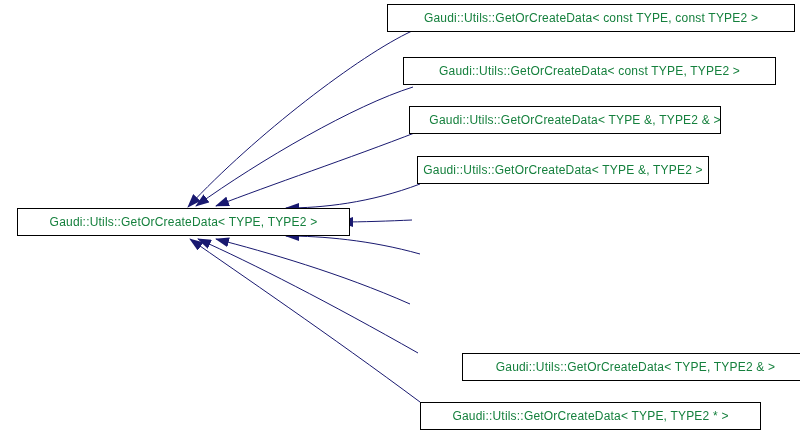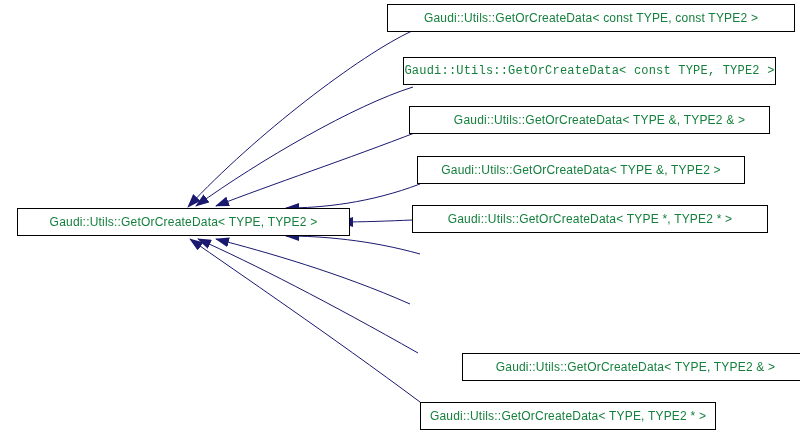--- a/index.html
+++ b/index.html
@@ -34,28 +34,28 @@
     white-space: nowrap;
     display: flex;
     align-items: center;
     justify-content: center;
     cursor: pointer;
   }
   .node span { display: inline-block; }
   
   #node-base { left: 17px;   top: 208px; width: 333px; }
   #node-d0   { left: 387px; top: 4px;   width: 408px; }
-  #node-d1   { left: 403px; top: 57px;  width: 373px; font-family: Liberation Mono, monospace; }
-  #node-d2   { left: 409px; top: 106px; width: 361px; padding-left: 20px; }
-  #node-d3   { left: 417px; top: 156px; width: 328px; }
+  #node-d1   { left: 403px; top: 57px;  width: 373px; }
+  #node-d2   { left: 409px; top: 106px; width: 312px; padding-left: 20px; }
+  #node-d3   { left: 417px; top: 156px; width: 292px; }
   #node-d4   { left: 412px; top: 205px; width: 356px; }
   #node-d5   { left: 420px; top: 254px; width: 340px; }
   #node-d6   { left: 404px; top: 304px; width: 372px; }
   #node-d7   { left: 417px; top: 353px; width: 347px; margin-left: 45px; }
-  #node-d8   { left: 420px; top: 402px; width: 296px; }
+  #node-d8   { left: 420px; top: 402px; width: 341px; }
   .edge {
     fill: none;
     stroke: #191970;
     stroke-width: 1px;
   }
 </style>
 </head>
 <body>
 
 <div id="canvas">
@@ -86,23 +86,20 @@
   </div>
   <div class="node" id="node-d1">
     <span>Gaudi::Utils::GetOrCreateData&lt; const TYPE, TYPE2 &gt;</span>
   </div>
   <div class="node" id="node-d2">
     <span>Gaudi::Utils::GetOrCreateData&lt; TYPE &amp;, TYPE2 &amp; &gt;</span>
   </div>
   <div class="node" id="node-d3">
     <span>Gaudi::Utils::GetOrCreateData&lt; TYPE &amp;, TYPE2 &gt;</span>
   </div>
-  <div class="node" id="node-d4">
-    <span>Gaudi::Utils::GetOrCreateData&lt; TYPE *, TYPE2 * &gt;</span>
-  </div>
   <div class="node" id="node-d7">
     <span>Gaudi::Utils::GetOrCreateData&lt; TYPE, TYPE2 &amp; &gt;</span>
   </div>
   <div class="node" id="node-d8">
     <span>Gaudi::Utils::GetOrCreateData&lt; TYPE, TYPE2 * &gt;</span>
   </div>
 
 </div>
 
 </body></html>

